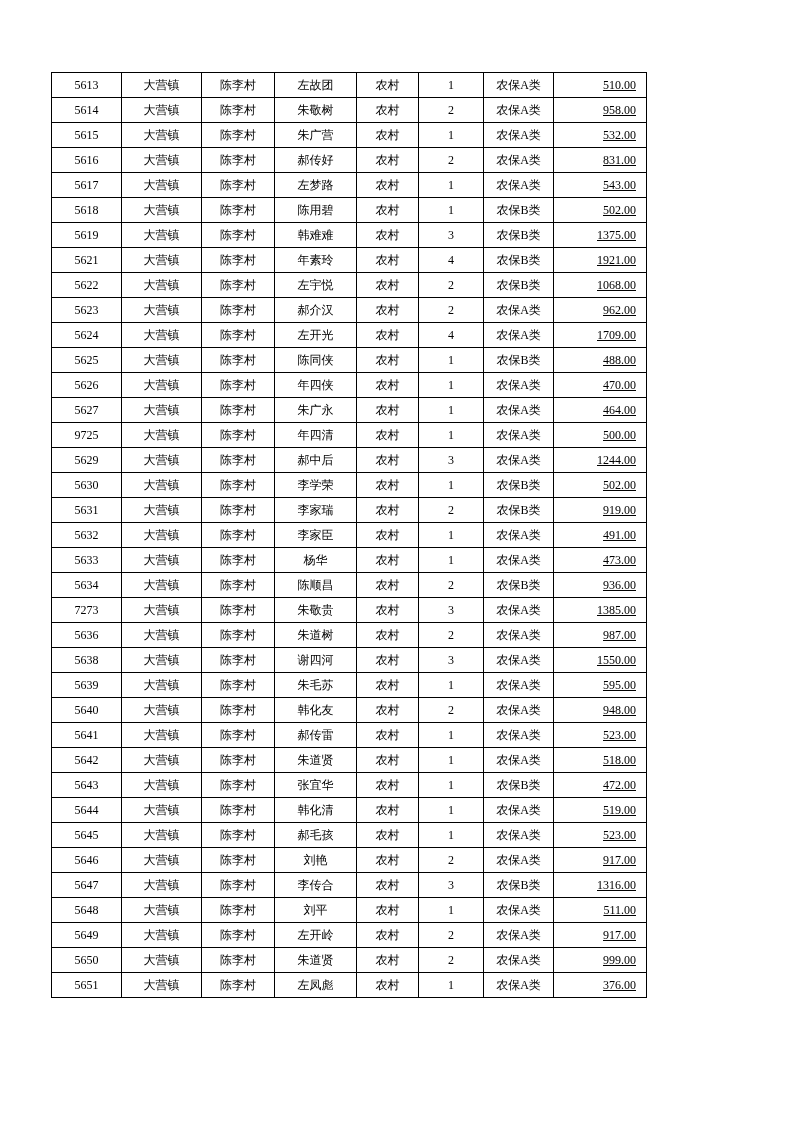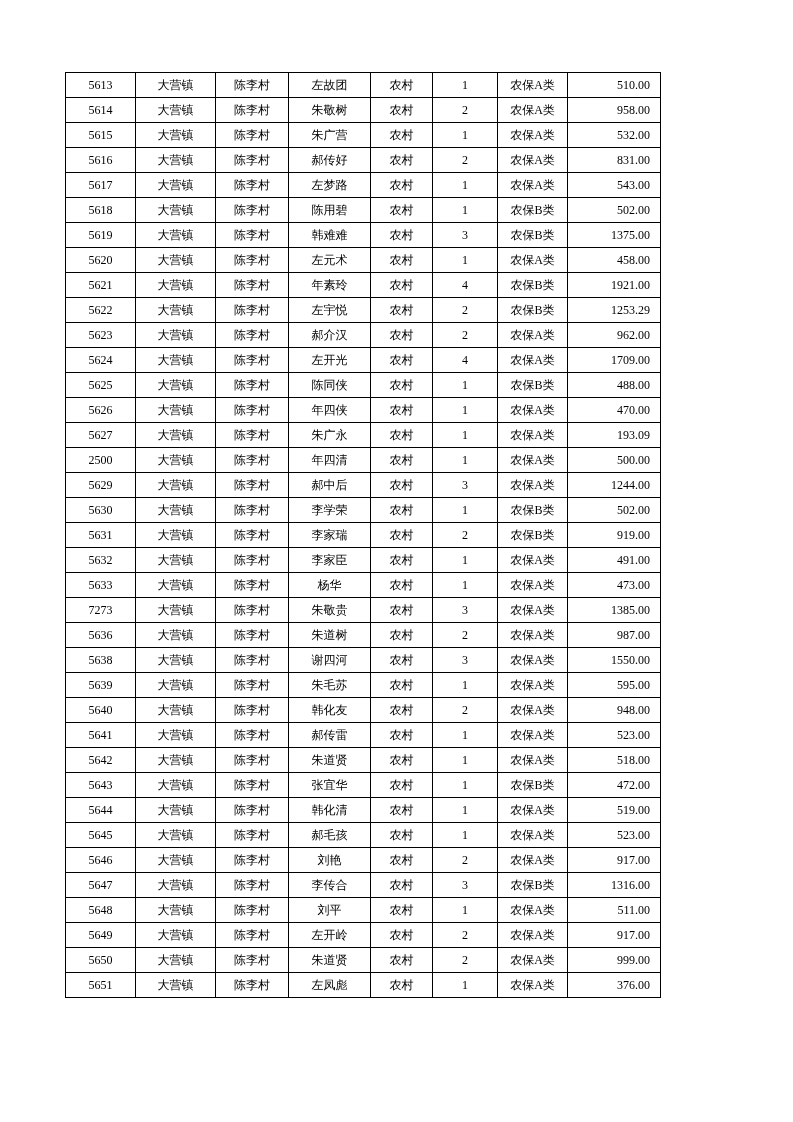--- a/index.html
+++ b/index.html
@@ -10,40 +10,41 @@
   }
   .page {
     position: relative;
     width: 793px;
     height: 1122px;
     background: #ffffff;
     overflow: hidden;
   }
   table.data-table {
     position: absolute;
-    left: 65px;
+    left: 51px;
     top: 72px;
     width: 595px;
     border-collapse: collapse;
     table-layout: fixed;
     font-size: 12px;
   }
   table.data-table td {
     border: 1px solid #000000;
     height: 25px;
     text-align: center;
     vertical-align: middle;
     padding: 0 2px;
     white-space: nowrap;
     overflow: hidden;
     font-family: "Liberation Serif", serif;
   }
   table.data-table td.amount {
     text-align: right;
     padding-right: 10px;
+    text-decoration: underline;
   }
   col.c-id       { width: 70px; }
   col.c-town     { width: 80px; }
   col.c-village  { width: 73px; }
   col.c-name     { width: 82px; }
   col.c-type     { width: 62px; }
   col.c-count    { width: 65px; }
   col.c-category { width: 70px; }
   col.c-amount   { width: 93px; }
 </style>
@@ -127,48 +128,38 @@
       <td>5619</td>
       <td>大营镇</td>
       <td>陈李村</td>
       <td>韩难难</td>
       <td>农村</td>
       <td>3</td>
       <td>农保B类</td>
       <td class="amount">1375.00</td>
     </tr>
         <tr>
-      <td>5620</td>
-      <td>大营镇</td>
-      <td>陈李村</td>
-      <td>左元术</td>
-      <td>农村</td>
-      <td>1</td>
-      <td>农保A类</td>
-      <td class="amount">458.00</td>
-    </tr>
-        <tr>
       <td>5621</td>
       <td>大营镇</td>
       <td>陈李村</td>
       <td>年素玲</td>
       <td>农村</td>
       <td>4</td>
       <td>农保B类</td>
       <td class="amount">1921.00</td>
     </tr>
         <tr>
       <td>5622</td>
       <td>大营镇</td>
       <td>陈李村</td>
       <td>左宇悦</td>
       <td>农村</td>
       <td>2</td>
       <td>农保B类</td>
-      <td class="amount">1253.29</td>
+      <td class="amount">1068.00</td>
     </tr>
         <tr>
       <td>5623</td>
       <td>大营镇</td>
       <td>陈李村</td>
       <td>郝介汉</td>
       <td>农村</td>
       <td>2</td>
       <td>农保A类</td>
       <td class="amount">962.00</td>
@@ -204,24 +195,24 @@
       <td class="amount">470.00</td>
     </tr>
         <tr>
       <td>5627</td>
       <td>大营镇</td>
       <td>陈李村</td>
       <td>朱广永</td>
       <td>农村</td>
       <td>1</td>
       <td>农保A类</td>
-      <td class="amount">193.09</td>
-    </tr>
-        <tr>
-      <td>2500</td>
+      <td class="amount">464.00</td>
+    </tr>
+        <tr>
+      <td>9725</td>
       <td>大营镇</td>
       <td>陈李村</td>
       <td>年四清</td>
       <td>农村</td>
       <td>1</td>
       <td>农保A类</td>
       <td class="amount">500.00</td>
     </tr>
         <tr>
       <td>5629</td>
@@ -265,20 +256,30 @@
     </tr>
         <tr>
       <td>5633</td>
       <td>大营镇</td>
       <td>陈李村</td>
       <td>杨华</td>
       <td>农村</td>
       <td>1</td>
       <td>农保A类</td>
       <td class="amount">473.00</td>
+    </tr>
+        <tr>
+      <td>5634</td>
+      <td>大营镇</td>
+      <td>陈李村</td>
+      <td>陈顺昌</td>
+      <td>农村</td>
+      <td>2</td>
+      <td>农保B类</td>
+      <td class="amount">936.00</td>
     </tr>
         <tr>
       <td>7273</td>
       <td>大营镇</td>
       <td>陈李村</td>
       <td>朱敬贵</td>
       <td>农村</td>
       <td>3</td>
       <td>农保A类</td>
       <td class="amount">1385.00</td>

